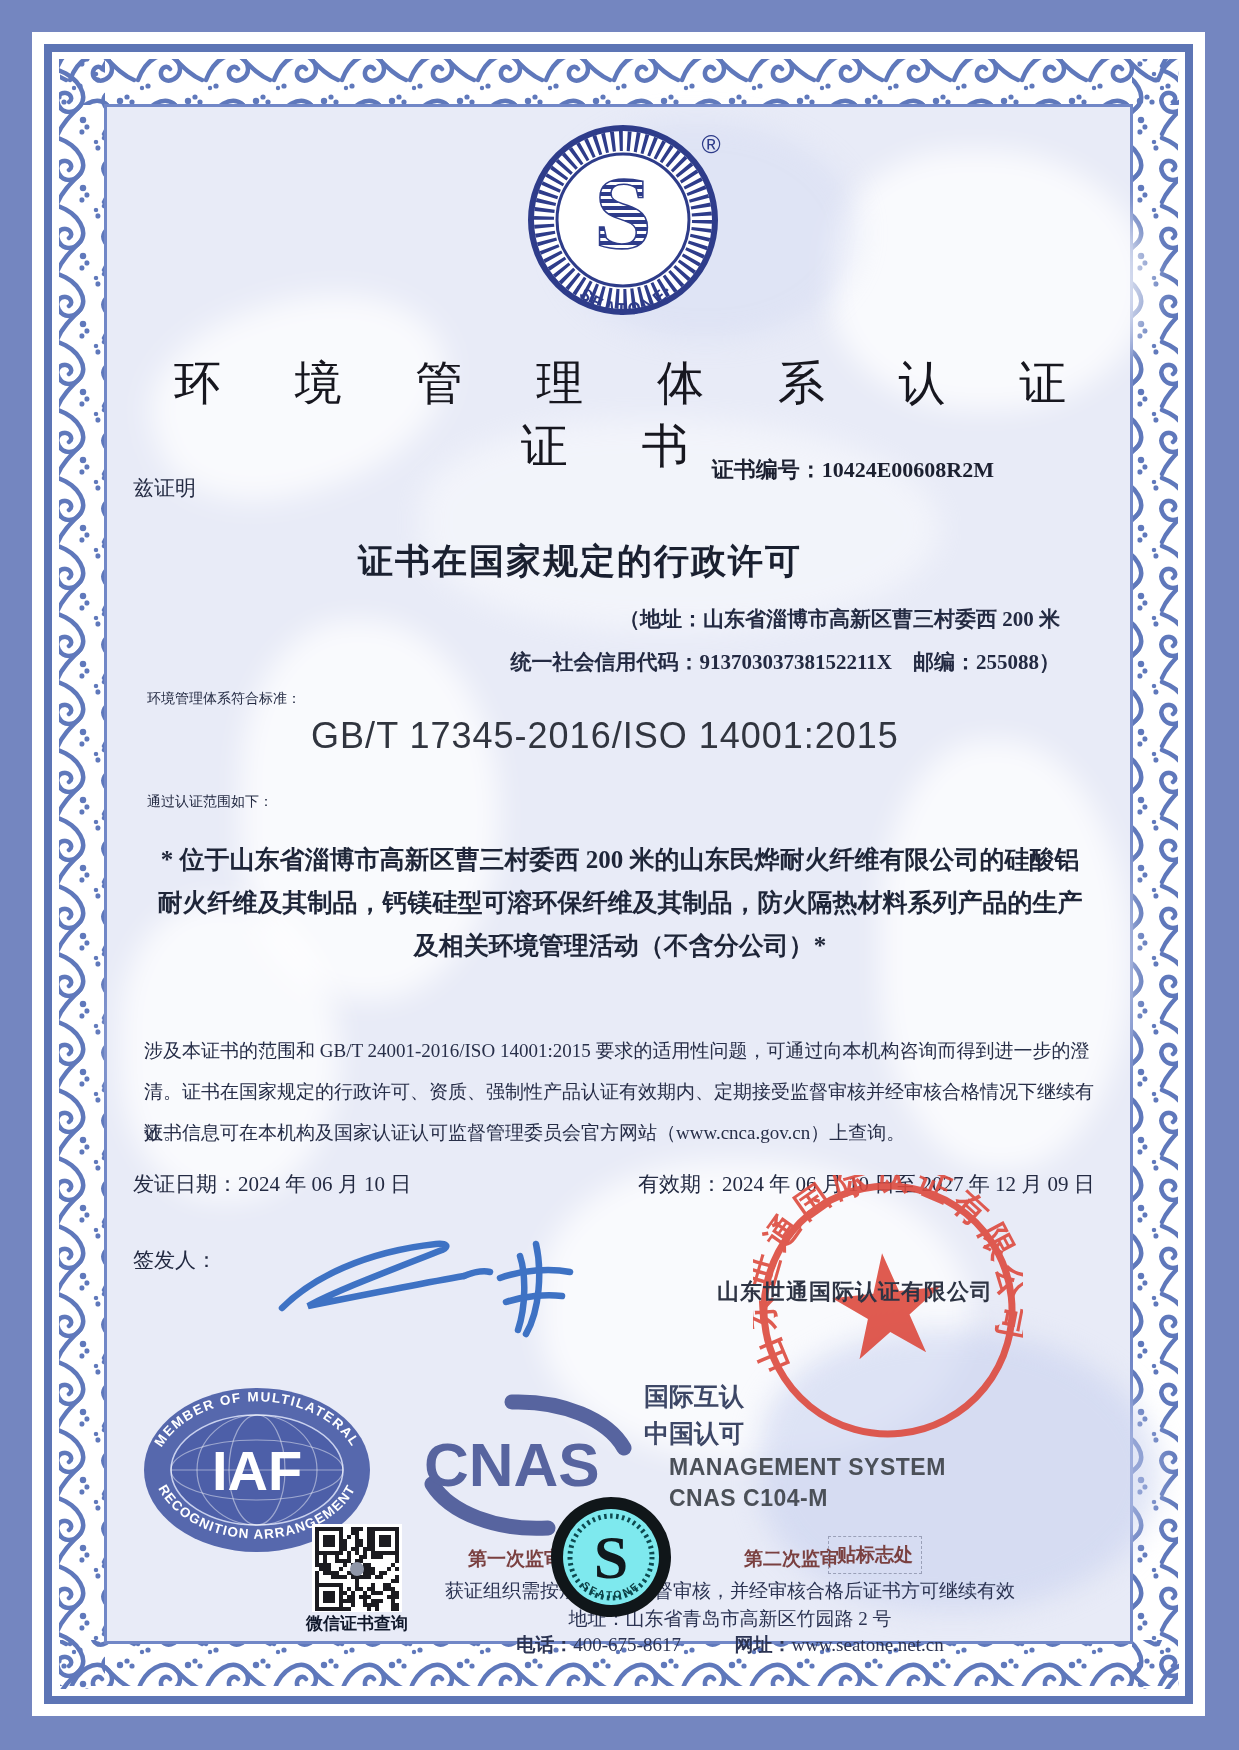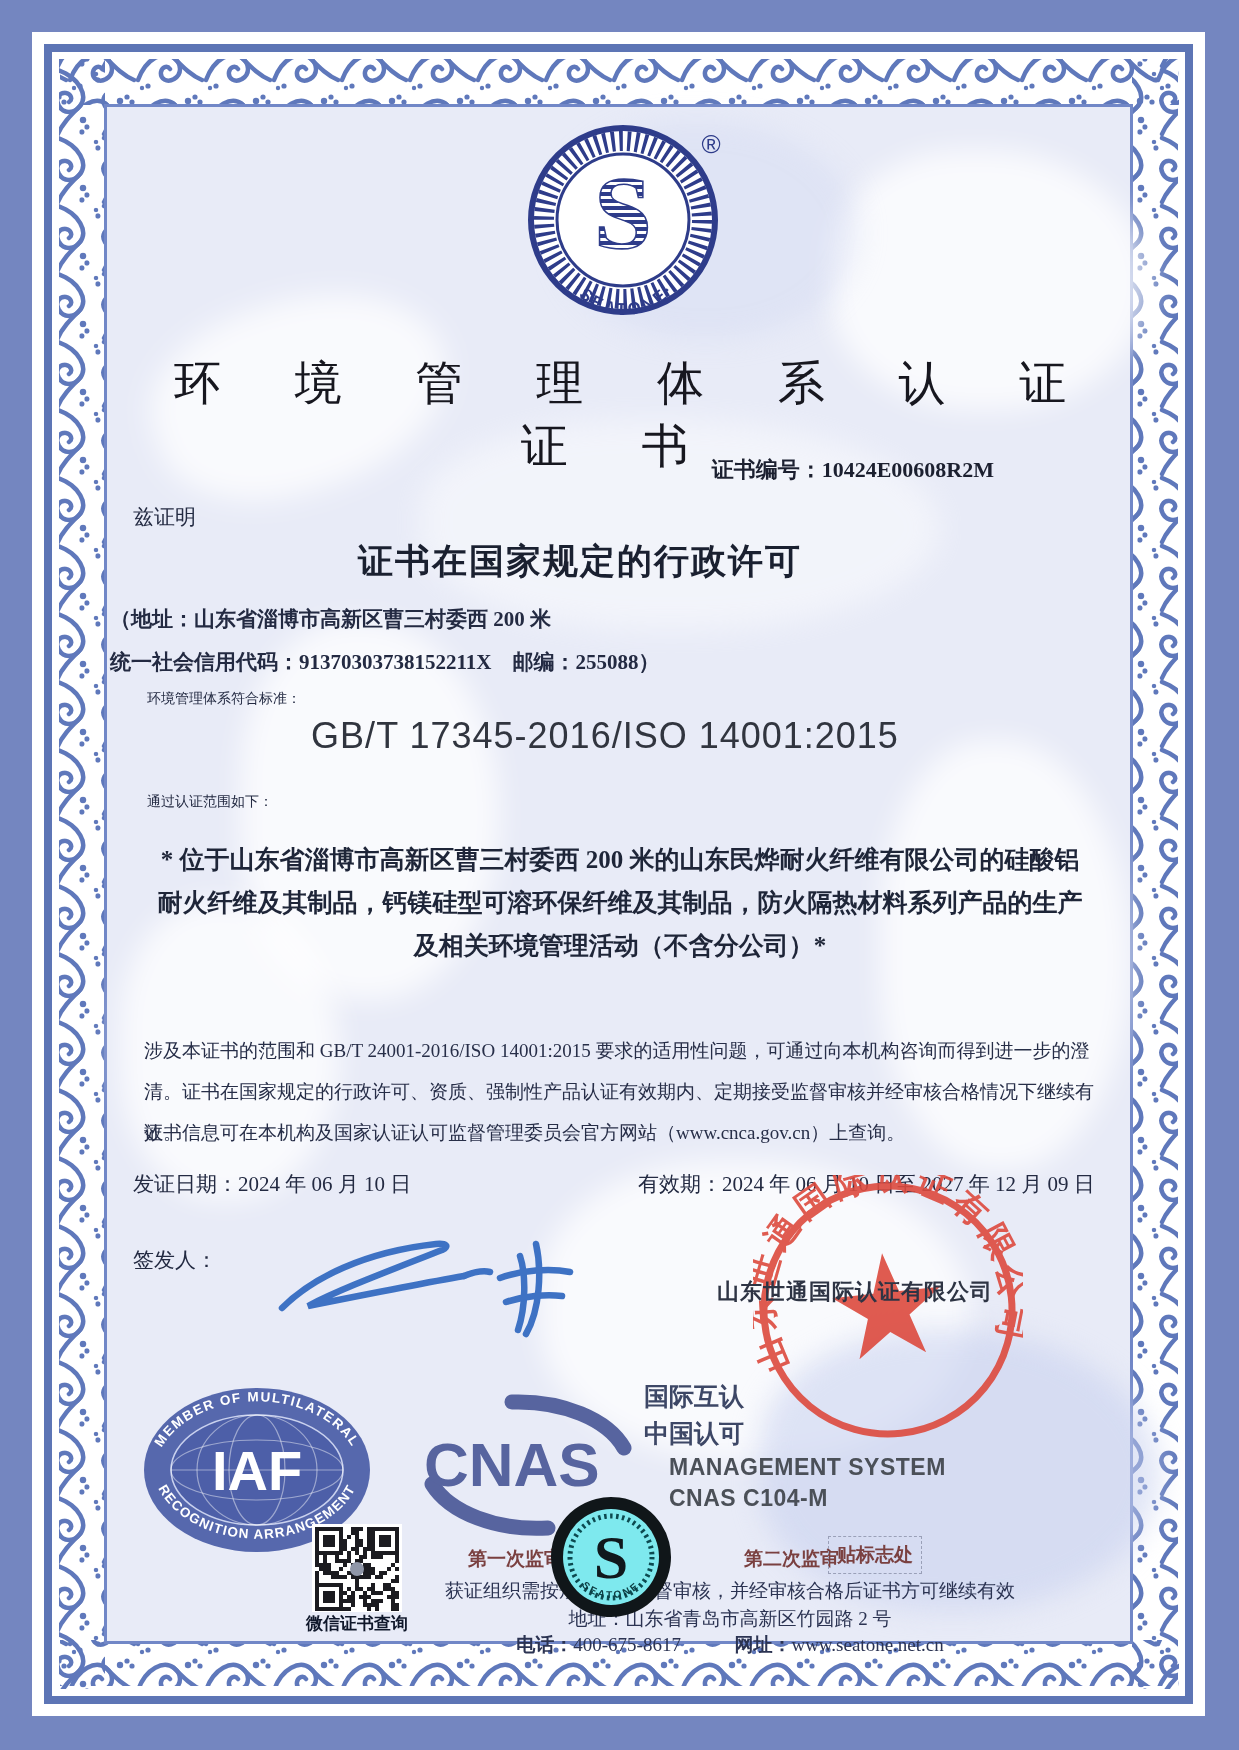--- a/index.html
+++ b/index.html
@@ -18,24 +18,24 @@
   
   .wm{position:absolute;background:rgba(255,255,255,.75);filter:blur(14px);border-radius:45% 55% 52% 48%;}
   .wm.blue{background:rgba(198,207,238,.55);}
   
   .t-title{
     position:absolute;left:110px;width:1020px;top:352px;text-align:center;
     font-size:47px;font-weight:400;color:#17171f;letter-spacing:31px;text-indent:31px;
   }
   .t-certno{position:absolute;right:245px;top:455px;font-size:22px;color:#1c2030;font-weight:700;}
   .t-certno .lbl{font-weight:600;}
-  .t-certify{position:absolute;left:133px;top:503px;font-size:21px;color:#232a42;}
+  .t-certify{position:absolute;left:133px;top:474px;font-size:21px;color:#232a42;}
   .t-company{position:absolute;left:110px;width:940px;top:538px;text-align:center;
     font-size:35px;font-weight:700;color:#1a2030;letter-spacing:2px;}
-  .t-addr{position:absolute;left:110px;width:950px;text-align:left;font-size:21px;font-weight:600;color:#232a42;}
+  .t-addr{position:absolute;left:110px;width:950px;text-align:right;font-size:21px;font-weight:600;color:#232a42;}
   .t-label{position:absolute;left:147px;font-size:14px;color:#232a42;}
   .t-standard{position:absolute;left:110px;width:990px;top:715px;text-align:center;
     font-family:"Liberation Sans","DejaVu Sans",sans-serif;font-size:36px;font-weight:500;
     color:#31353f;letter-spacing:1px;}
   .t-scope{position:absolute;left:120px;width:1000px;text-align:center;
     font-size:25px;font-weight:700;color:#1e2538;line-height:43px;}
   .t-note{position:absolute;left:132px;width:970px;font-size:19px;color:#272e48;line-height:41px;margin-left:12px;}
   .t-dates{font-size:21px;color:#232a42;position:absolute;}
   .t-issuer{position:absolute;left:700px;width:310px;top:1277px;text-align:center;
     font-size:22px;font-weight:600;color:#2e3444;letter-spacing:1px;}

